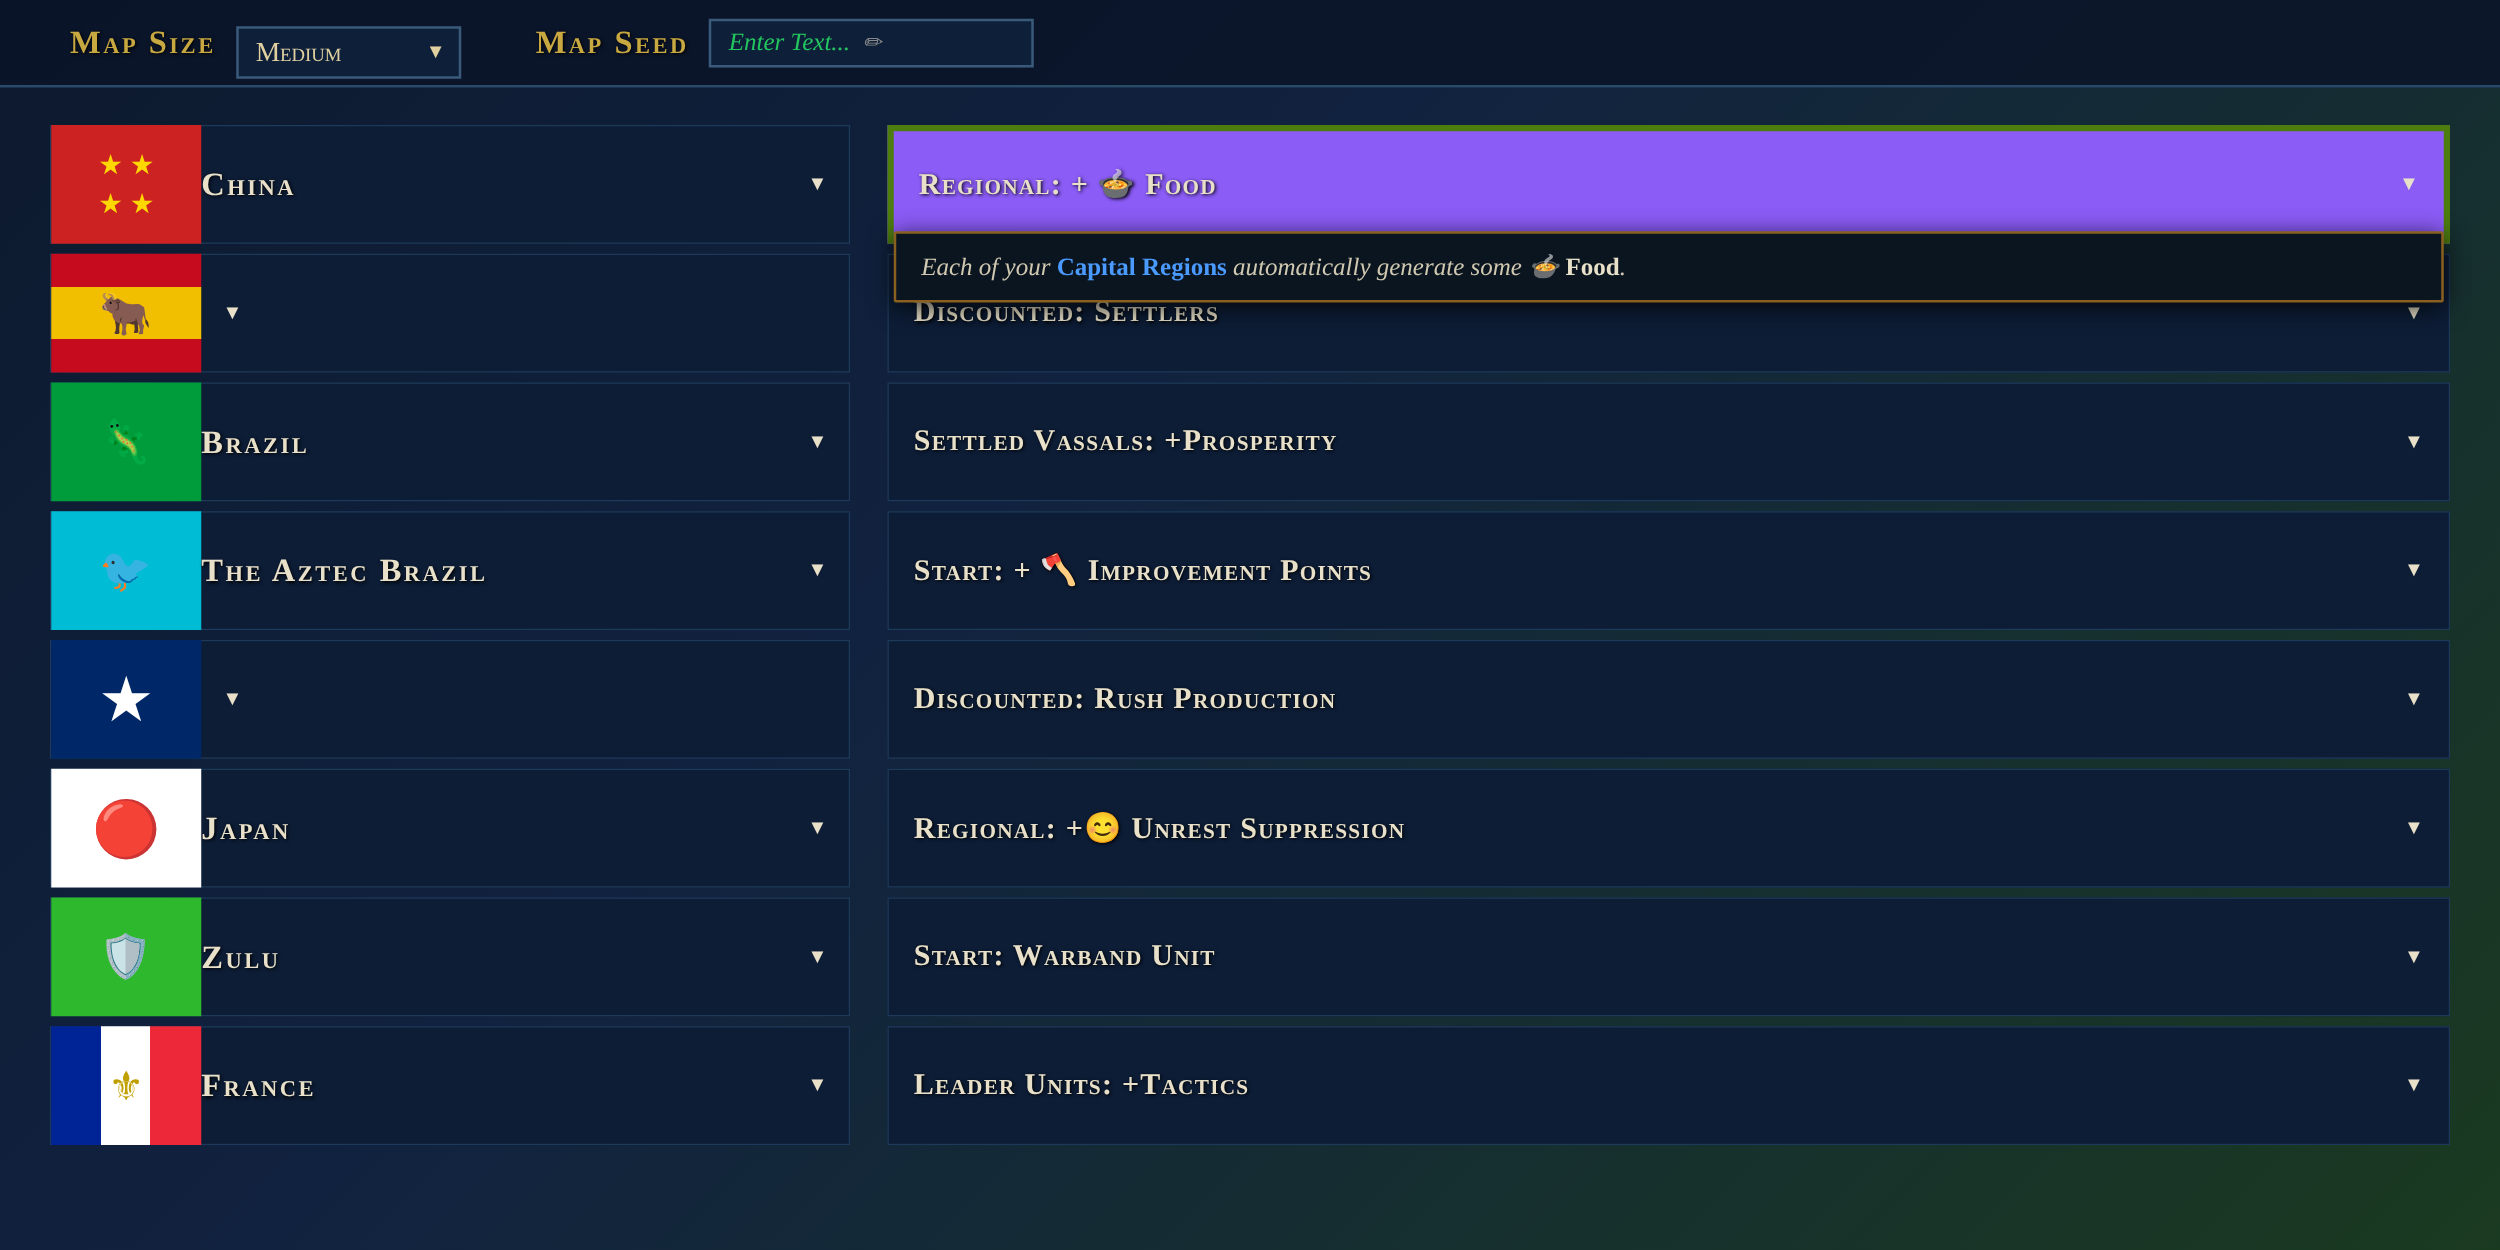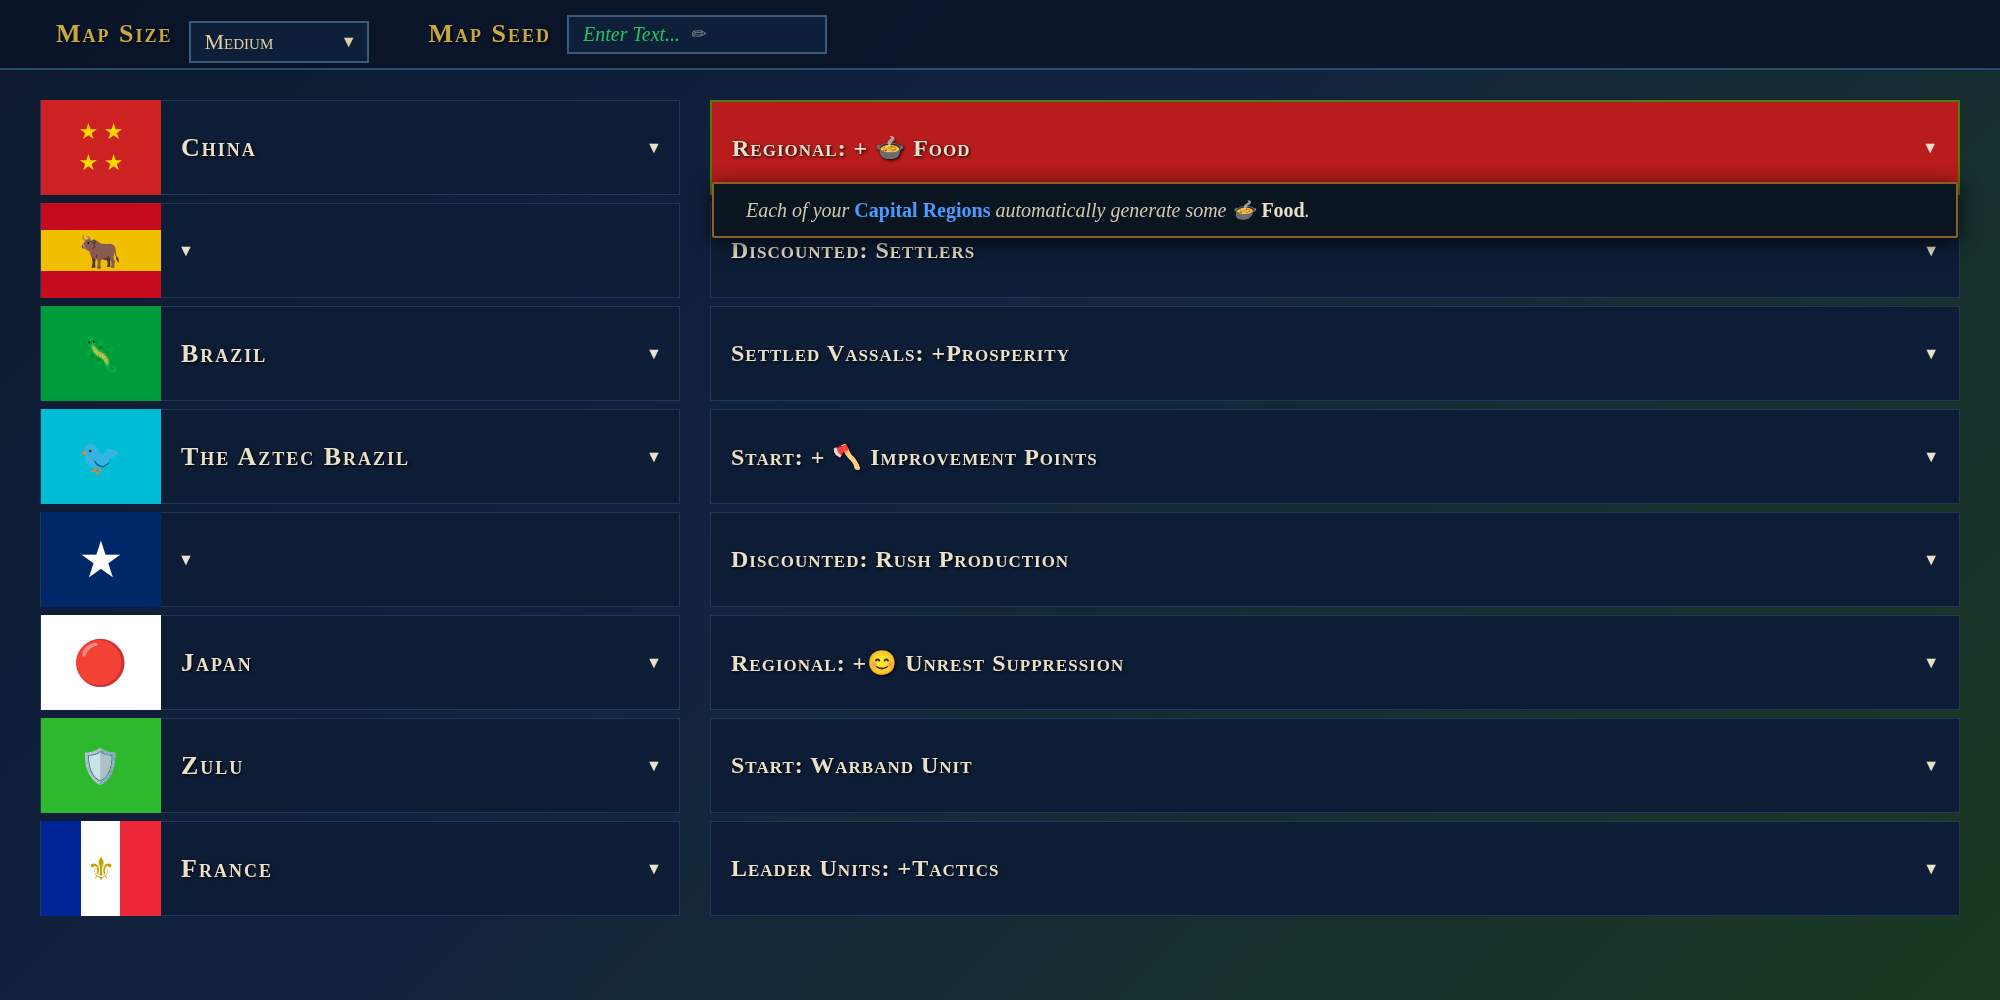--- a/index.html
+++ b/index.html
@@ -225,21 +225,20 @@
       color: #c0a000;
     }
 
     .civ-name {
       flex: 1;
       color: #e8e0c8;
       font-size: 26px;
       font-variant: small-caps;
       font-weight: bold;
       letter-spacing: 2px;
-      padding-left: 20px;
       text-shadow: 1px 1px 3px #000;
     }
 
     .civ-dropdown-arrow {
       width: 50px;
       display: flex;
       align-items: center;
       justify-content: center;
       color: #e8e0c8;
       font-size: 16px;
@@ -251,22 +250,22 @@
       align-items: center;
       background: #0d1d36;
       border: 1px solid #1e3a5a;
       height: 95px;
       cursor: pointer;
       padding: 0 20px;
       position: relative;
     }
 
     .bonus-row.highlighted {
-      border: 2px solid #4d7c0f;
-      background: #b91c1c;
+      border: 5px solid #4d7c0f;
+      background: #8b5cf6;
     }
 
     .bonus-text {
       flex: 1;
       color: #e8e0c8;
       font-size: 24px;
       font-variant: small-caps;
       font-weight: bold;
       letter-spacing: 1px;
       text-shadow: 1px 1px 3px #000;
@@ -279,21 +278,21 @@
     }
 
     
     .tooltip {
       position: absolute;
       top: 80px;
       left: 0;
       right: 0;
       background: #0a1520;
       border: 2px solid #8a6020;
-      padding: 14px 32px;
+      padding: 14px 20px;
       z-index: 100;
       color: #d0c8b0;
       font-size: 20px;
       font-style: italic;
       border-radius: 2px;
       box-shadow: 0 4px 20px rgba(0,0,0,0.8);
     }
 
     .tooltip .capital-highlight {
       color: #4a9aff;

